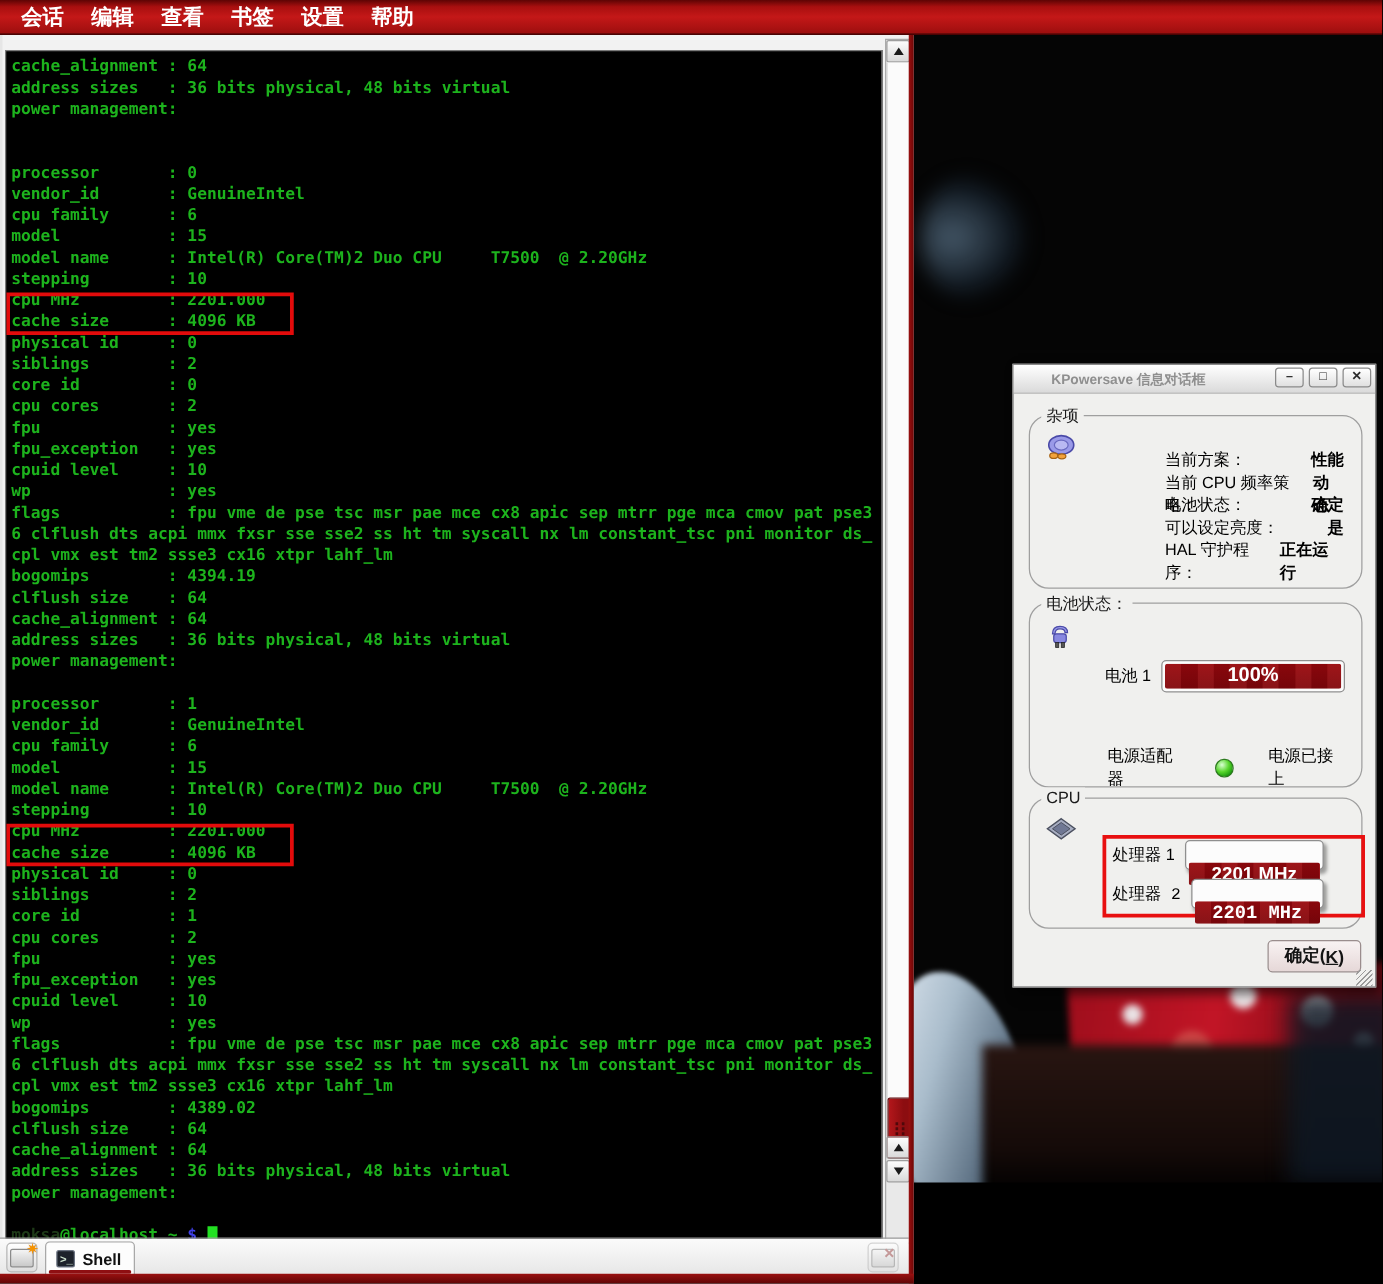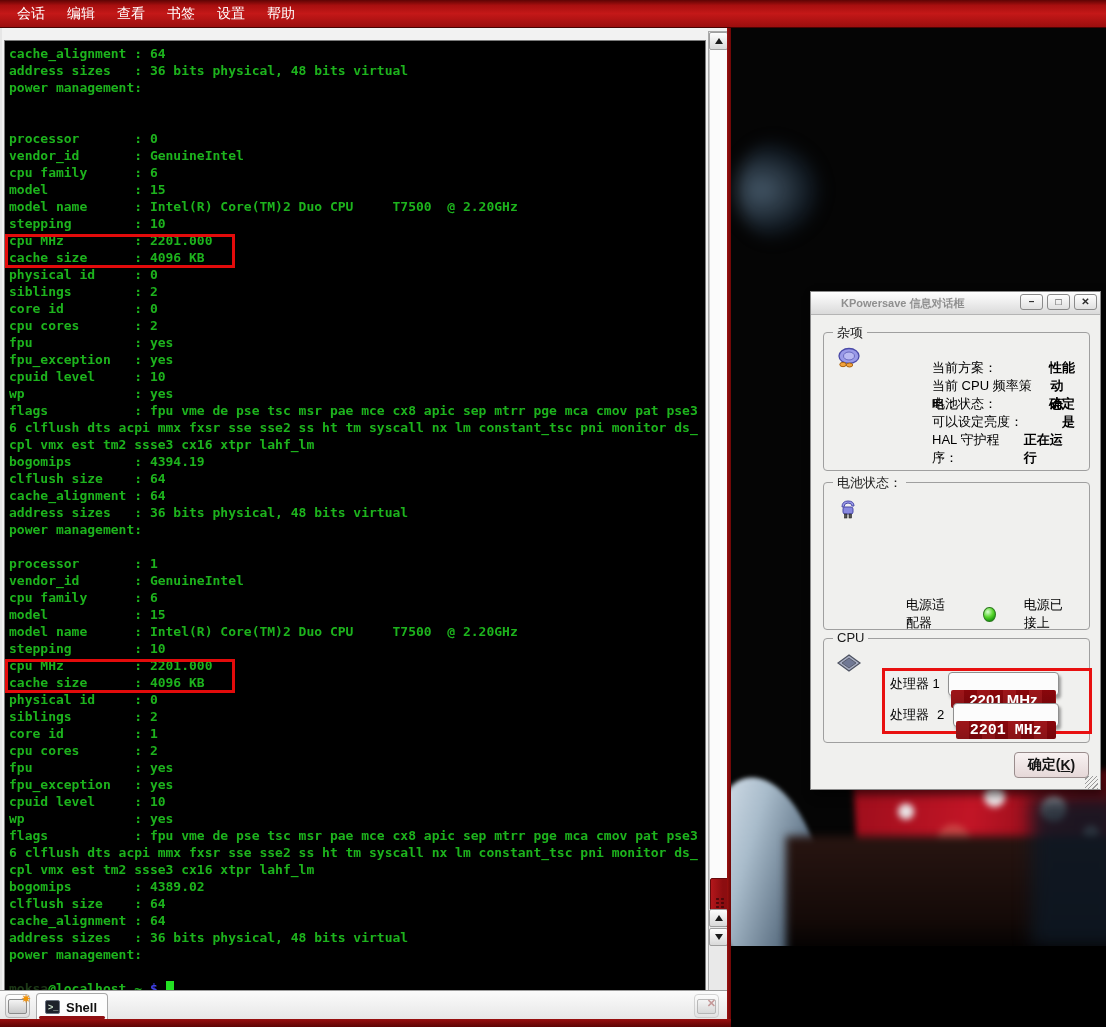--- a/index.html
+++ b/index.html
@@ -3,21 +3,21 @@
 <meta charset="utf-8">
 <style>
   html,body{margin:0;padding:0;background:#000;}
   #root{position:relative;width:1106px;height:1027px;overflow:hidden;
         font-family:"Liberation Sans",sans-serif;background:#000;}
 
   
   #menubar{position:absolute;left:0;top:0;width:1106px;height:28px;
     background:linear-gradient(180deg,#5e0404 0%,#a80f0f 20%,#c41818 50%,#9c0e0e 100%);
     border-bottom:1px solid #4a0303;display:flex;align-items:center;gap:4px;padding-left:8px;box-sizing:border-box;}
-  .menu-item{color:#fff;font-weight:normal;font-size:14px;padding:3px 9px;cursor:default;}
+  .menu-item{color:#fff;font-weight:bold;font-size:17px;padding:3px 9px;cursor:default;}
 
   
   #konsole{position:absolute;left:0;top:28px;width:731px;height:999px;background:#efefef;}
   #term-frame{position:absolute;left:0;top:0;width:727px;height:962px;background:#f2f2f2;
     border-left:2px solid #e6e6e6;box-sizing:border-box;}
   #terminal{position:absolute;left:2px;top:12px;width:702px;height:958px;background:#000;
     overflow:hidden;border:1px solid #7a7a7a;box-sizing:border-box;}
   #terminal pre, .promptline{
     margin:0;font-family:"DejaVu Sans Mono","Liberation Mono",monospace;
     font-size:13px;line-height:17px;font-weight:bold;color:#1db31d;white-space:pre;}
@@ -102,21 +102,21 @@
   #kdialog{position:absolute;left:810px;top:291px;width:291px;height:499px;background:#f0f0ee;
     border:1px solid #8a8a8a;box-sizing:border-box;box-shadow:4px 5px 9px rgba(0,0,0,.6);}
   #kd-titlebar{position:relative;height:22px;background:linear-gradient(180deg,#ffffff,#dadada);
     border-bottom:1px solid #b4b4b4;display:flex;align-items:center;}
   #kd-title{margin-left:30px;font-size:11px;font-weight:bold;color:#8f8f8f;}
   #kd-btns{position:absolute;right:3px;top:2px;display:flex;gap:4px;}
   .kd-btn{width:23px;height:16px;background:linear-gradient(180deg,#fff,#e0e0e0);border:1px solid #8a8a8a;
     border-radius:3px;box-sizing:border-box;font-size:10px;font-weight:bold;color:#2b2b2b;
     display:flex;align-items:center;justify-content:center;line-height:10px;}
   #kd-body{position:relative;height:476px;}
-  .groupbox{position:absolute;left:12px;width:267px;border:1px solid #9f9f9f;border-radius:4px;box-sizing:border-box;}
+  .groupbox{position:absolute;left:12px;width:267px;border:1px solid #9f9f9f;border-radius:16px;box-sizing:border-box;}
   .gb-label{position:absolute;top:-9px;left:9px;background:#f0f0ee;padding:0 4px;font-size:13px;color:#1a1a1a;}
   #gb-misc{top:17px;height:139px;}
   #gb-batt{top:167px;height:148px;}
   #gb-cpu{top:323px;height:105px;}
 
   .misc-rows{position:absolute;left:62px;right:14px;top:26px;}
   .m-row{display:flex;justify-content:space-between;height:18px;align-items:flex-start;margin-left:46px;}
   .m-label{font-size:13px;color:#000;}
   .m-value{font-size:13px;font-weight:bold;color:#000;}
 
@@ -126,21 +126,21 @@
   .kbar-fill{width:100%;height:100%;border-radius:2px;color:#fff;display:flex;align-items:center;justify-content:center;
     background:
       repeating-linear-gradient(90deg,rgba(255,255,255,.05) 0 13px,rgba(0,0,0,.10) 13px 26px),
       linear-gradient(180deg,#99080d,#82060b);
     font-weight:bold;box-sizing:border-box;}
   #bat-row{position:absolute;left:60px;right:13px;top:45px;display:flex;align-items:center;gap:8px;}
   #bat-label{font-size:13px;color:#000;white-space:nowrap;}
   #bat-bar{flex:1;height:26px;}
   #bat-bar .kbar-fill{font-size:16px;}
   #ac-row{position:absolute;left:62px;right:14px;top:113px;display:flex;align-items:center;}
-  #ac-label{font-size:13px;color:#000;margin-left:20px;}
+  #ac-label{font-size:13px;color:#000;}
   #led{width:15px;height:15px;border-radius:50%;margin-left:26px;border:1px solid #2c7a1e;box-sizing:border-box;
     background:radial-gradient(circle at 35% 30%,#d9ffd2,#58d62c 45%,#21a012 75%,#0c6b06);}
   #ac-status{font-size:13px;color:#000;margin-left:28px;}
 
   .cpu-row{position:absolute;left:66px;right:30px;display:flex;align-items:center;gap:8px;}
   #cpu-row1{top:33px;}
   #cpu-row2{top:64px;font-family:Liberation Mono, monospace;}
   .cpu-label{font-size:13px;color:#000;white-space:nowrap;}
   .cpu-bar{flex:1;height:24px;box-shadow:2px 3px 3px rgba(0,0,0,.35);}
   .cpu-bar .kbar-fill{font-size:15px;margin-top:15px;}
@@ -326,20 +326,26 @@
       <div class="groupbox" id="gb-batt">
         <span class="gb-label">电池状态：</span>
         <span class="gb-icon">
           <svg width="24" height="24" viewBox="0 0 24 24">
             <path d="M6 10 Q6 4 12 4 Q18 4 18 9 L16 9 Q16 6 12 6 Q8 6 8 10 Z" fill="#9a9ae8" stroke="#4a4aa8" stroke-width="1"></path>
             <rect x="7" y="10" width="10" height="7" rx="2" fill="#8888e0" stroke="#4a4aa8" stroke-width="1"></rect>
             <rect x="8.5" y="17" width="2.5" height="4" fill="#555" stroke="#222" stroke-width=".6"></rect>
             <rect x="13" y="17" width="2.5" height="4" fill="#555" stroke="#222" stroke-width=".6"></rect>
           </svg>
         </span>
+        <div id="bat-row">
+          <span id="bat-label">电池 1</span>
+          <div class="kbar" id="bat-bar">
+            <div class="kbar-fill">100%</div>
+          </div>
+        </div>
         <div id="ac-row">
           <span id="ac-label">电源适配器</span>
           <span id="led"></span>
           <span id="ac-status">电源已接上</span>
         </div>
       </div>
 
       <div class="groupbox" id="gb-cpu">
         <span class="gb-label">CPU</span>
         <span class="gb-icon">

